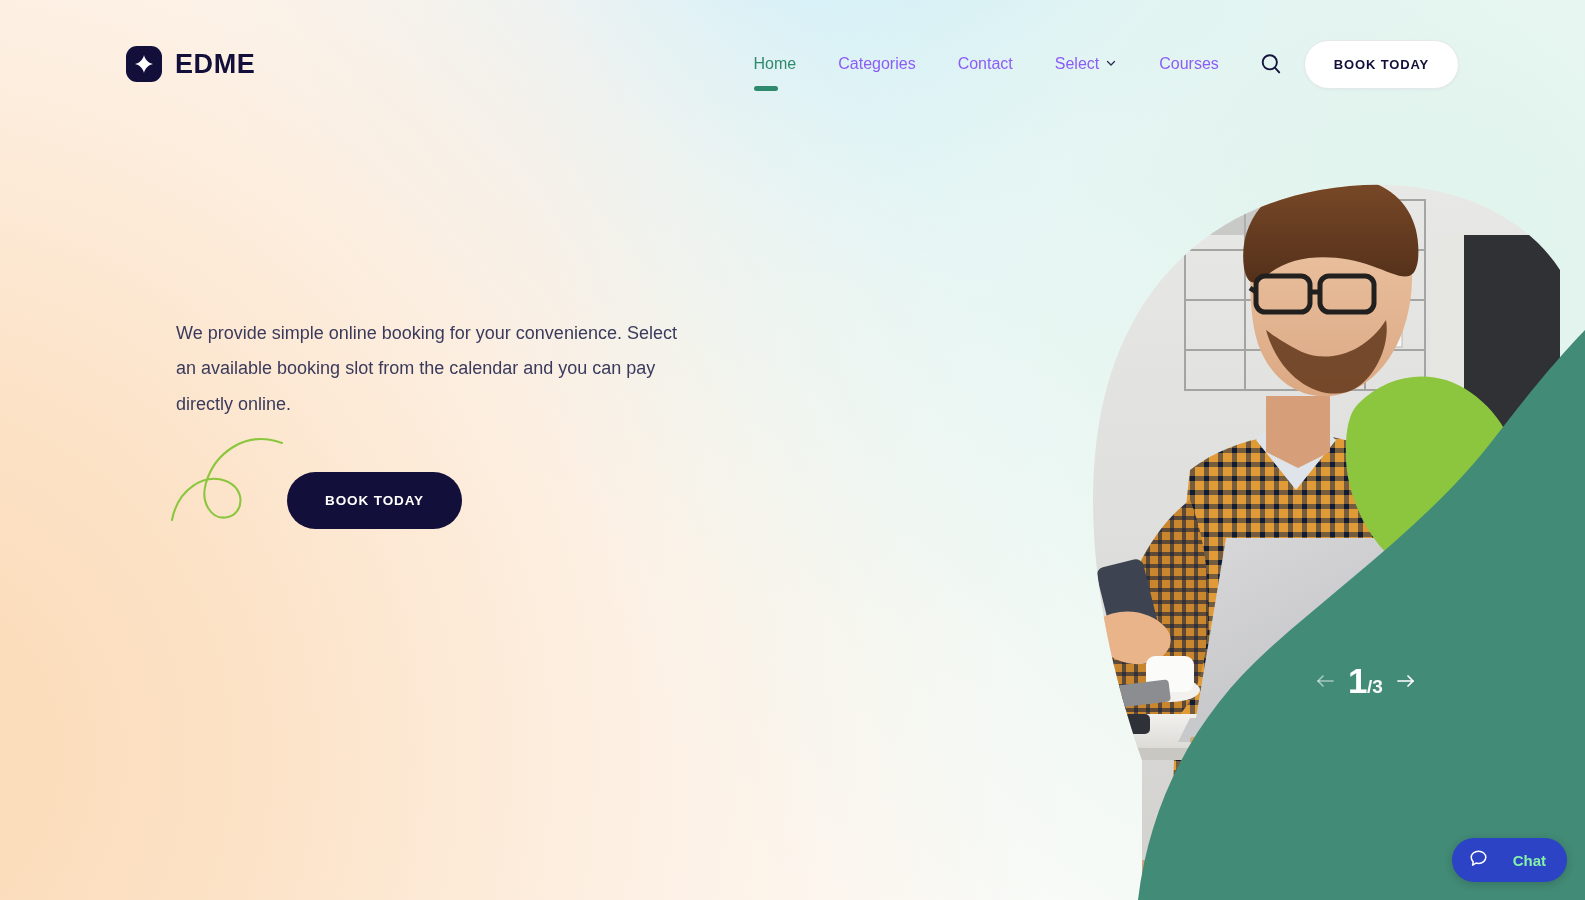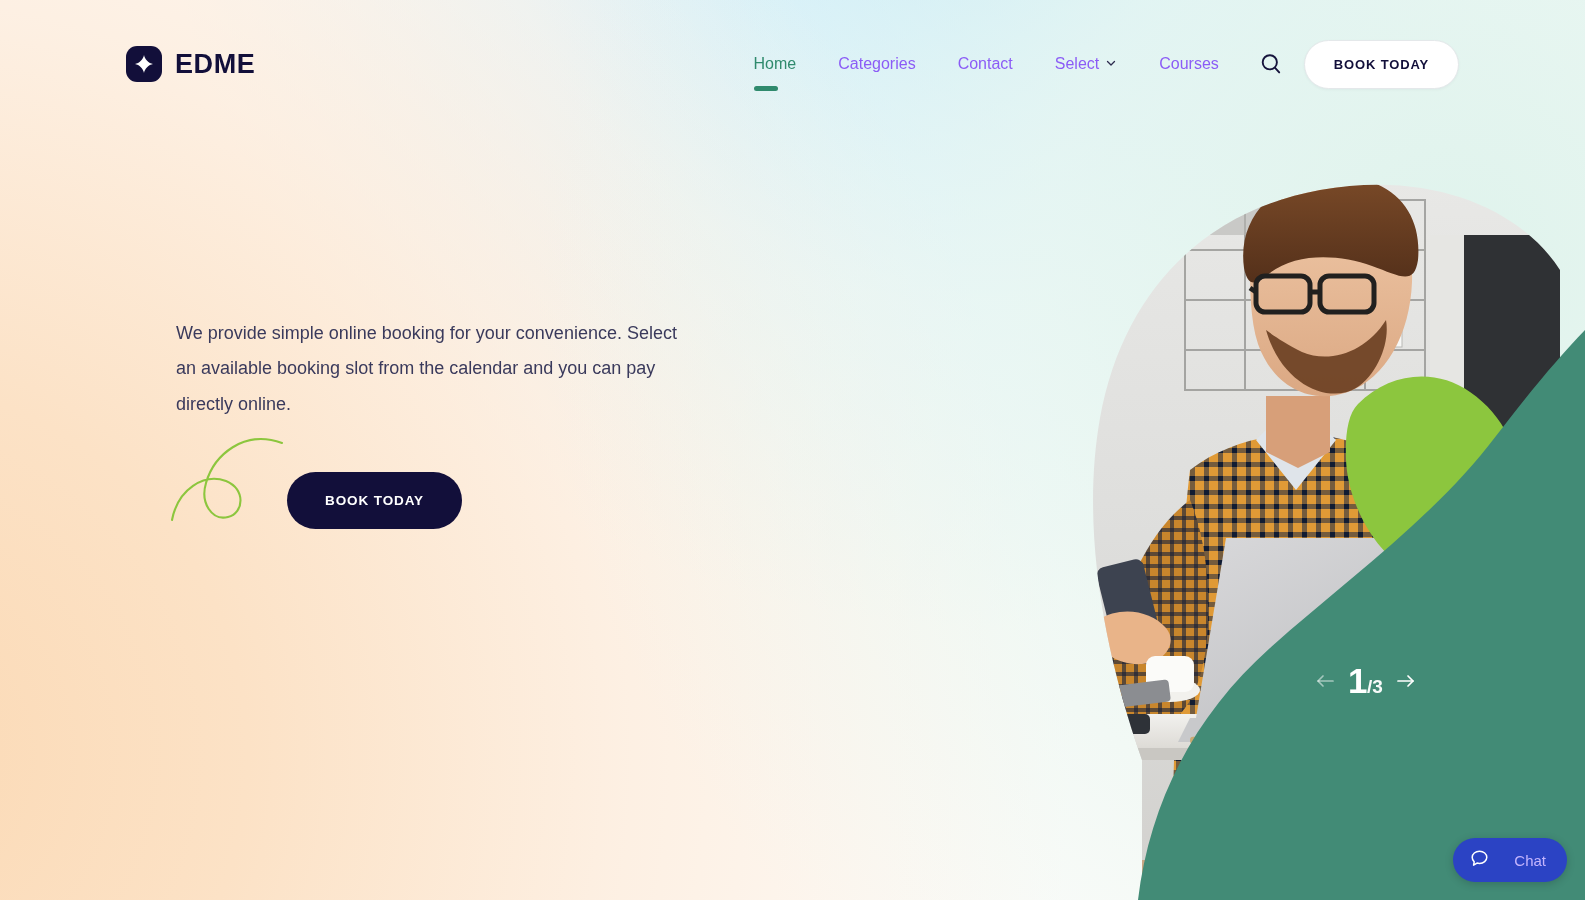--- a/index.html
+++ b/index.html
@@ -170,25 +170,25 @@
     padding:0 6px;
   }
   .sl-cur { font-size:35px; font-weight:bold; line-height:1; letter-spacing:-0.5px; }
   .sl-tot { font-size:19px; font-weight:bold; line-height:1; padding-bottom:2px; opacity:0.96; }
 
   
   .chat {
     position:absolute;
     right:18px; bottom:18px;
     background:#2b43c4;
-    color:#c4b5fd;
+    color:#86efac;
     border-radius:999px;
     padding:11px 21px 11px 17px;
     display:flex; align-items:center; gap:25px;
-    font-size:15px; font-weight:normal;
+    font-size:15px; font-weight:bold;
     cursor:pointer;
     z-index:60;
     box-shadow:0 2px 8px rgba(0,0,0,0.18);
   }
 </style>
 </head>
 <body>
 
 <div class="stage">
 

